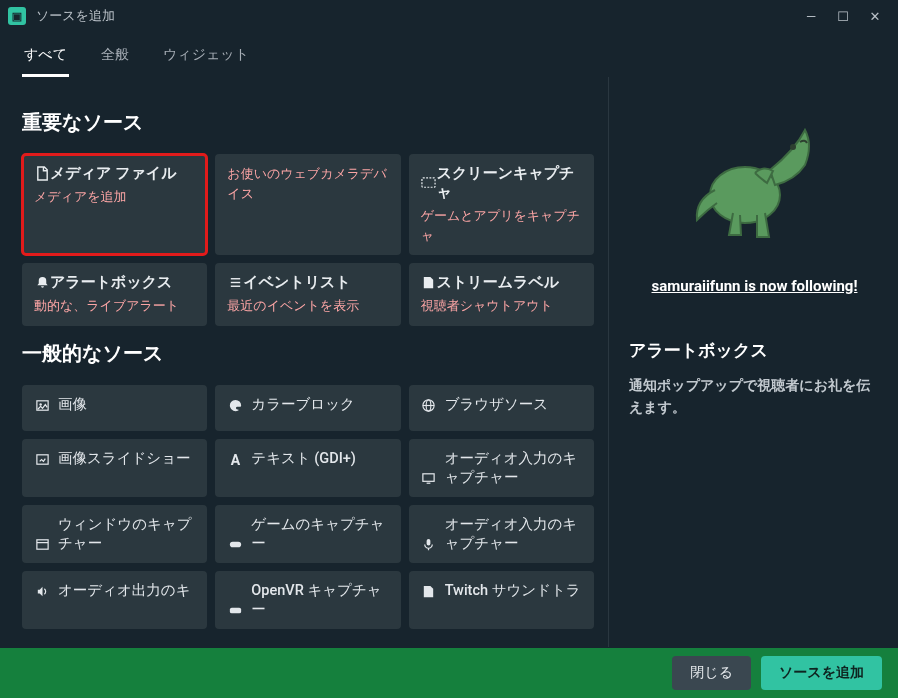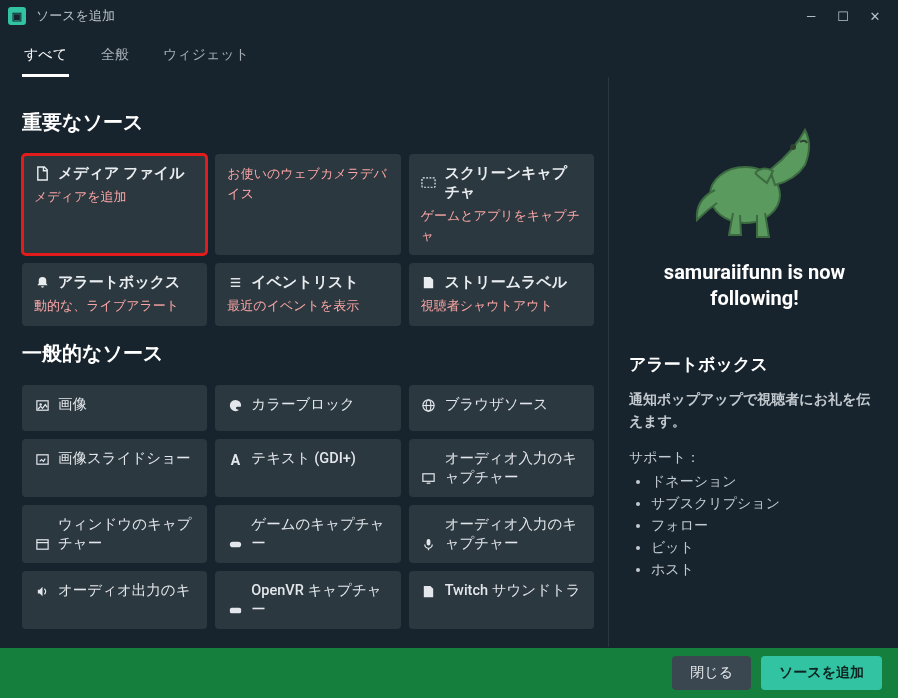--- a/index.html
+++ b/index.html
@@ -53,35 +53,35 @@
   }
   .card {
     background: #2b383f;
     border-radius: 4px;
     padding: 10px 12px;
     min-height: 46px;
     cursor:pointer;
   }
   .card.tall { min-height: 95px; }
   .card.highlight { outline: 3px solid #e21b1b; outline-offset:-2px;}
-  .card-head { display:flex; align-items:center; gap:8px; font-size:15px; font-weight:600; color:#e9edf0; margin-bottom:4px;}
+  .card-head { display:flex; align-items:center; font-size:15px; font-weight:600; color:#e9edf0; margin-bottom:4px;}
   .card-head2 { display:flex; align-items:flex-end; gap:8px; font-size:14.5px; font-weight:500; color:#e3e7eb; }
   .card-sub { font-size: 13px; color:#fca5a5; line-height:1.5; }
   .ico { width:16px; height:16px; flex-shrink:0; display:inline-flex;align-items:center;justify-content:center;}
   .right {
     width: 290px;
     border-left: 1px solid #2a3740;
     padding: 18px 18px 0 20px;
     overflow-y:auto;
   }
   .preview {
     display:flex; flex-direction:column; align-items:center;
     padding-bottom: 20px;
   }
-  .preview-title { margin-top:14px; font-size:20px; font-weight:700; color:#fff; text-align:center; line-height:1.3;}
+  .preview-title { margin-top:32px; font-size:15px; font-weight:700; color:#fff; text-align:center; line-height:1.3;text-decoration:underline;}
   .desc-title { font-size:17px; font-weight:700; color:#fff; margin: 22px 0 12px;}
   .desc-body { font-size:14px; color:#c3cad0; line-height:1.6;font-weight:bold;}
   .support { margin-top:16px; font-size:14px; color:#c3cad0;}
   .support ul { margin:6px 0 0 22px; }
   .support li { margin:4px 0; }
   .footer {
     position:absolute; bottom:0; left:0; right:0;
     height:50px;
     display:flex; justify-content:flex-end; align-items:center;
     gap:10px; padding: 0 16px;
@@ -323,29 +323,19 @@
           <path d="M48 118 L44 140 L56 140 L55 120"></path>
           <path d="M72 120 L72 142 L84 142 L80 118"></path>
           <path d="M30 95 Q10 105 12 125 Q22 115 32 108"></path>
           <path d="M70 78 Q78 70 88 76 L82 88 Q74 82 70 78"></path>
         </g>
       </svg>
       <div class="preview-title">samuraiifunn is now following!</div>
     </div>
     <div class="desc-title">アラートボックス</div>
     <div class="desc-body">通知ポップアップで視聴者にお礼を伝えます。</div>
-    <div class="support">
-      <div>サポート：</div>
-      <ul>
-        <li>ドネーション</li>
-        <li>サブスクリプション</li>
-        <li>フォロー</li>
-        <li>ビット</li>
-        <li>ホスト</li>
-      </ul>
-    </div>
   </div>
 </div>
 
 <div class="footer">
   <button class="btn btn-cancel">閉じる</button>
   <button class="btn btn-primary">ソースを追加</button>
 </div>
 
 </body></html>

